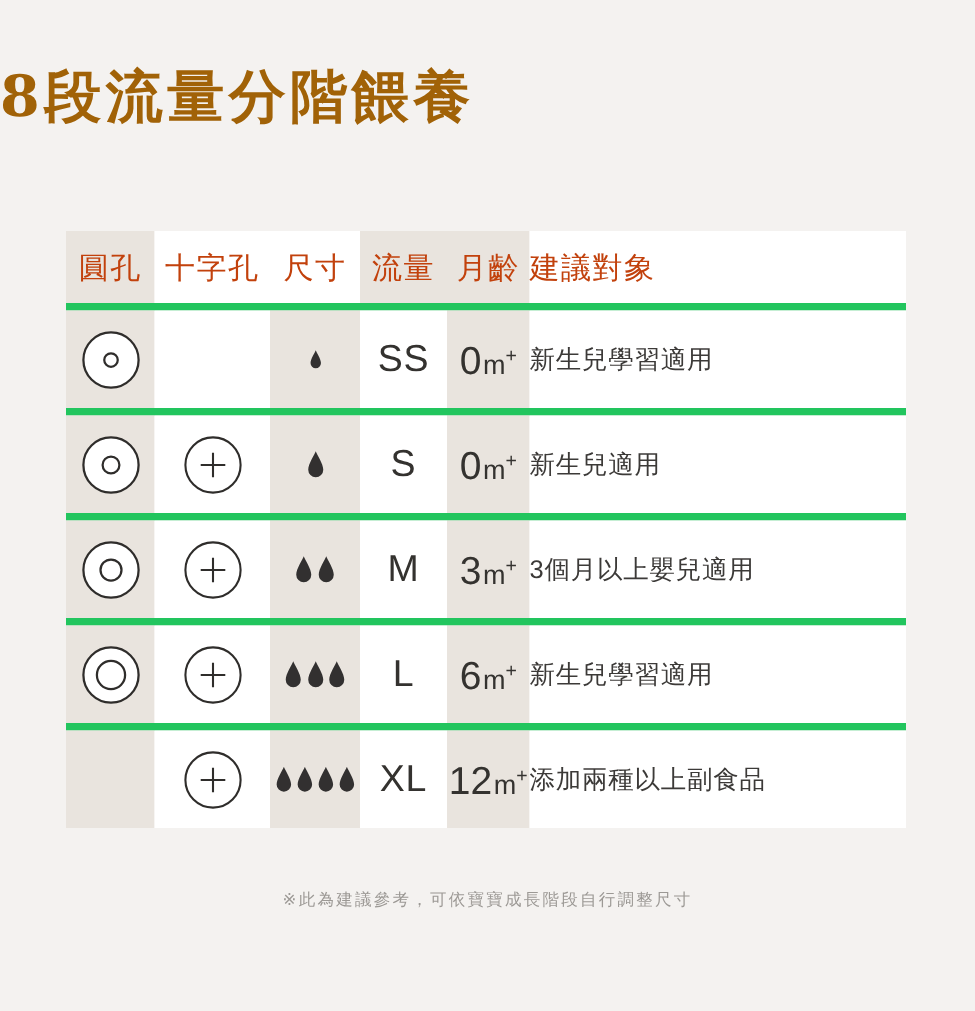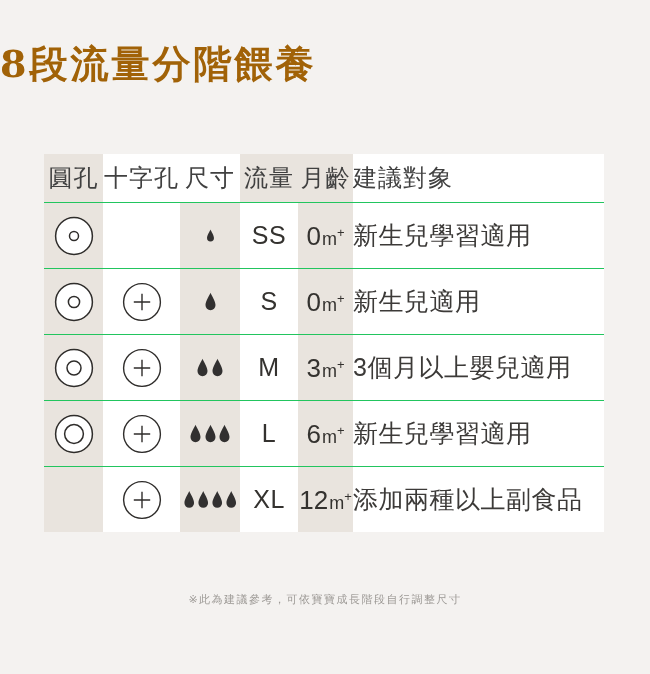--- a/index.html
+++ b/index.html
@@ -37,35 +37,35 @@
     left: 44px;
     top: 154px;
     width: 560px;
   }
   .t-row {
     display: grid;
     grid-template-columns: 59px 77px 60px 58px 55px 251px;
     height: 65px;
   }
   .t-row.header { height: 48px; }
-  .t-row + .t-row { border-top: 1px solid #22c55e; }
+  .t-row + .t-row { border-top: 5px solid #22c55e; }
 
   .cell {
     display: flex;
     align-items: center;
     justify-content: center;
     overflow: hidden;
   }
   .cell.shade { background: #e9e4de; }
   .cell.plain { background: #ffffff; }
   .cell.left  { justify-content: flex-start; box-sizing: border-box; }
 
   .header .cell {
-    font-size: 24px;
-    color: #404040;
+    font-size: 20px;
+    color: #c2410c;
     letter-spacing: 1px;
     white-space: nowrap;
   }
 
   .size-label {
     font-size: 25px;
     color: #34322f;
     letter-spacing: 0.5px;
   }
 
@@ -74,21 +74,21 @@
     white-space: nowrap;
     line-height: 1;
     display: flex;
     align-items: baseline;
   }
   .age .num  { font-size: 26px; }
   .age .unit { font-size: 18px; margin-left: 1px; }
   .age .plus { font-size: 13px; position: relative; top: -8px; }
 
   .target-text {
-    font-size: 25px;
+    font-size: 17px;
     color: #3c3a38;
     letter-spacing: 0.5px;
     white-space: nowrap;
   }
 
   .drops {
     display: flex;
     align-items: center;
     gap: 1.5px;
   }

